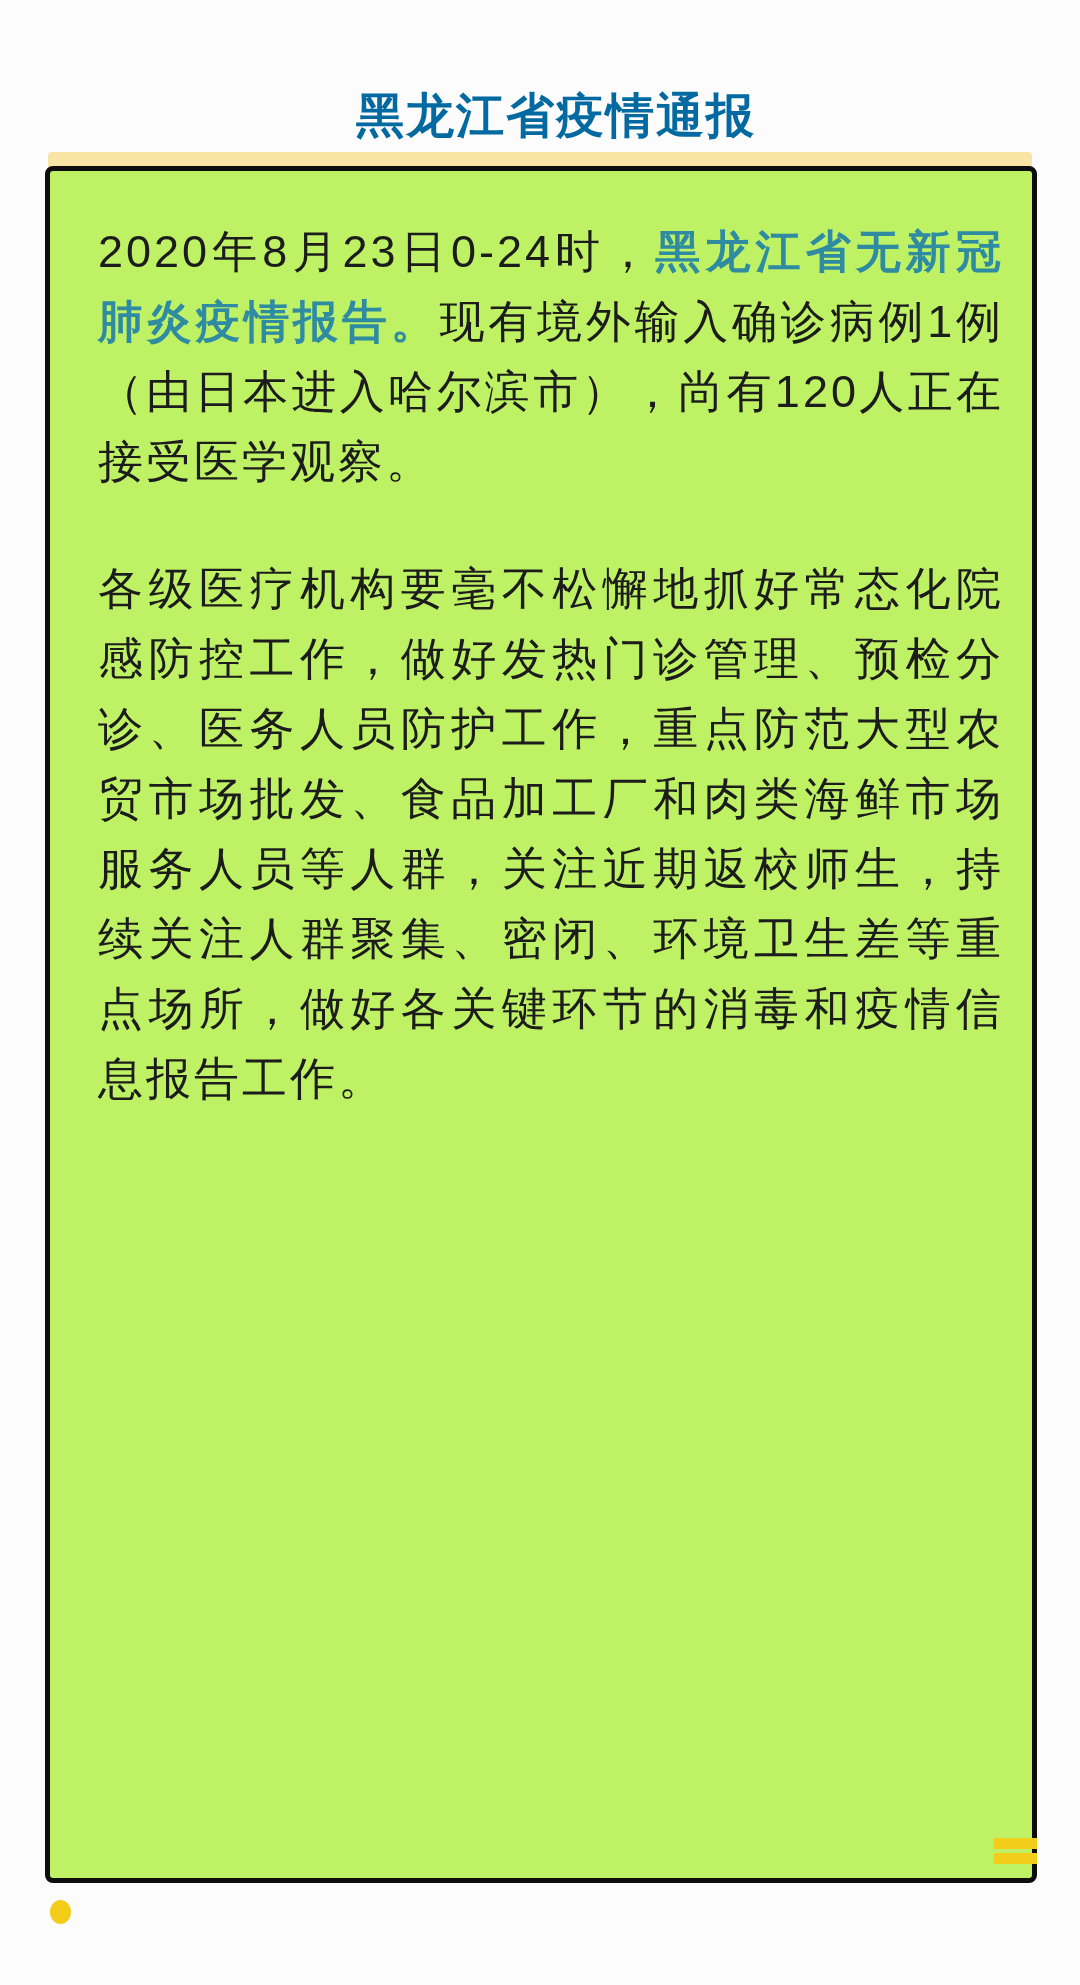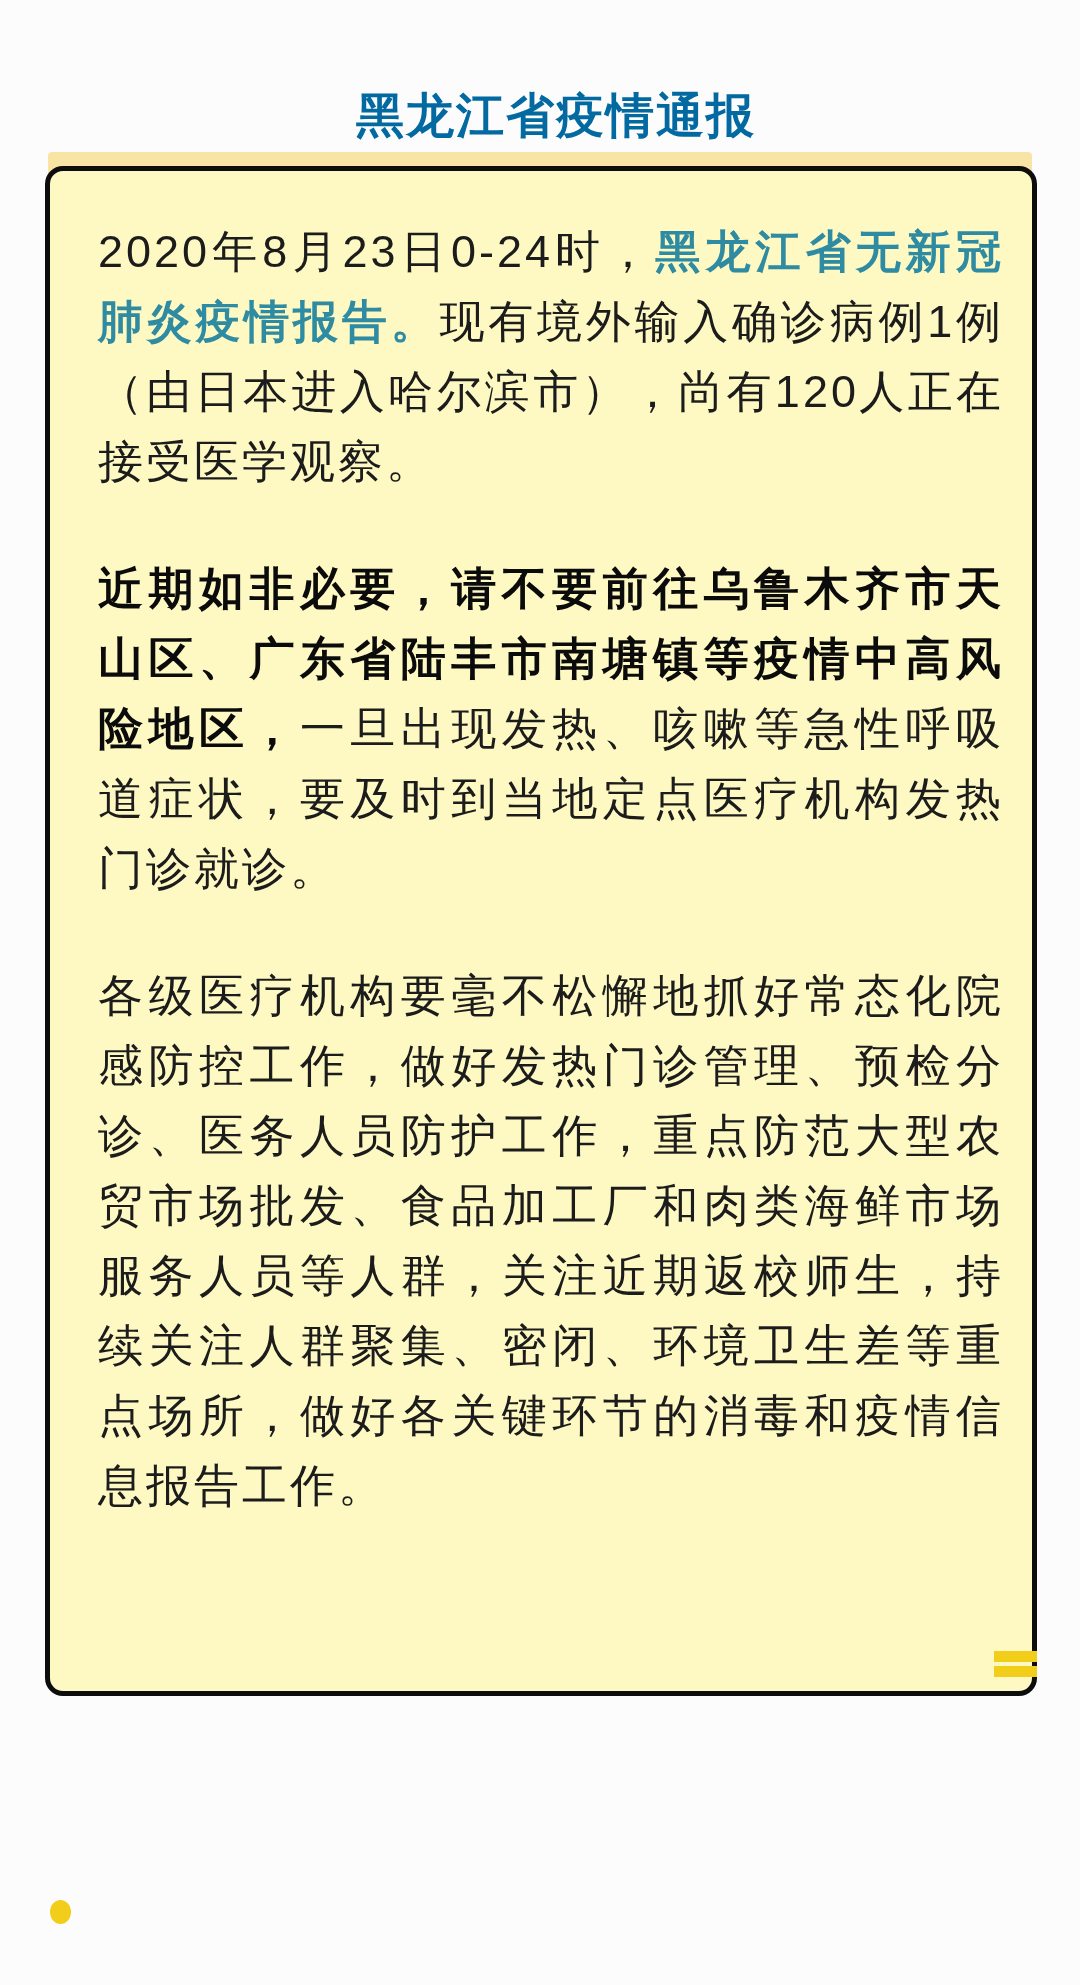--- a/index.html
+++ b/index.html
@@ -21,23 +21,23 @@
   .page-title{
     position:absolute;top:68px;left:0;width:100%;
     margin:16px;text-align:center;
     font-size:48px;font-weight:700;color:#0369a1;letter-spacing:2px;
   }
   .yellow-strip{
     position:absolute;left:48px;top:152px;width:984px;height:26px;
     background:var(--highlight);border-radius:4px;z-index:0;
   }
   .card{
-    position:absolute;left:45px;top:166px;width:992px;height:1530px;
-    box-sizing:border-box;background:#fef9c3;
-    border:5px solid var(--border);border-radius:18px;z-index:1;
+    position:absolute;left:45px;top:166px;width:992px;height:1717px;
+    box-sizing:border-box;background:#bef264;
+    border:5px solid var(--border);border-radius:8px;z-index:1;
   }
   .card-body{padding:46px 28px 0 48px;}
   .card-body p{
     margin:0 0 57px;
     font-size:45px;line-height:70px;letter-spacing:3px;
     color:var(--ink);text-align:justify;
   }
   .card-body p:last-child{margin-bottom:0;}
   .seg-teal-bold{color:var(--teal);font-weight:700;}
   .seg-bold{font-weight:700;color:#0b0b0b;}
@@ -56,21 +56,20 @@
 <body style="background: rgb(252, 252, 252);">
 
 <div class="page">
   <h1 class="page-title">黑龙江省疫情通报</h1>
 
   <div class="yellow-strip"></div>
 
   <div class="card">
     <div class="card-body">
         <p><span class="seg-normal">2020年8月23日0-24时，</span><span class="seg-teal-bold">黑龙江省无新冠肺炎疫情报告。</span><span class="seg-normal">现有境外输入确诊病例1例（由日本进入哈尔滨市），尚有120人正在接受医学观察。</span></p>
-        <p><span class="seg-bold">近期如非必要，请不要前往乌鲁木齐市天山区、广东省陆丰市南塘镇等疫情中高风险地区，</span><span class="seg-normal">一旦出现发热、咳嗽等急性呼吸道症状，要及时到当地定点医疗机构发热门诊就诊。</span></p>
         <p><span class="seg-normal">各级医疗机构要毫不松懈地抓好常态化院感防控工作，做好发热门诊管理、预检分诊、医务人员防护工作，重点防范大型农贸市场批发、食品加工厂和肉类海鲜市场服务人员等人群，关注近期返校师生，持续关注人群聚集、密闭、环境卫生差等重点场所，做好各关键环节的消毒和疫情信息报告工作。</span></p>
       </div>
     <div class="equals-mark">
       <div class="bar"></div>
       <div class="bar"></div>
     </div>
   </div>
 
   <div class="dot-mark"></div>
 </div>

